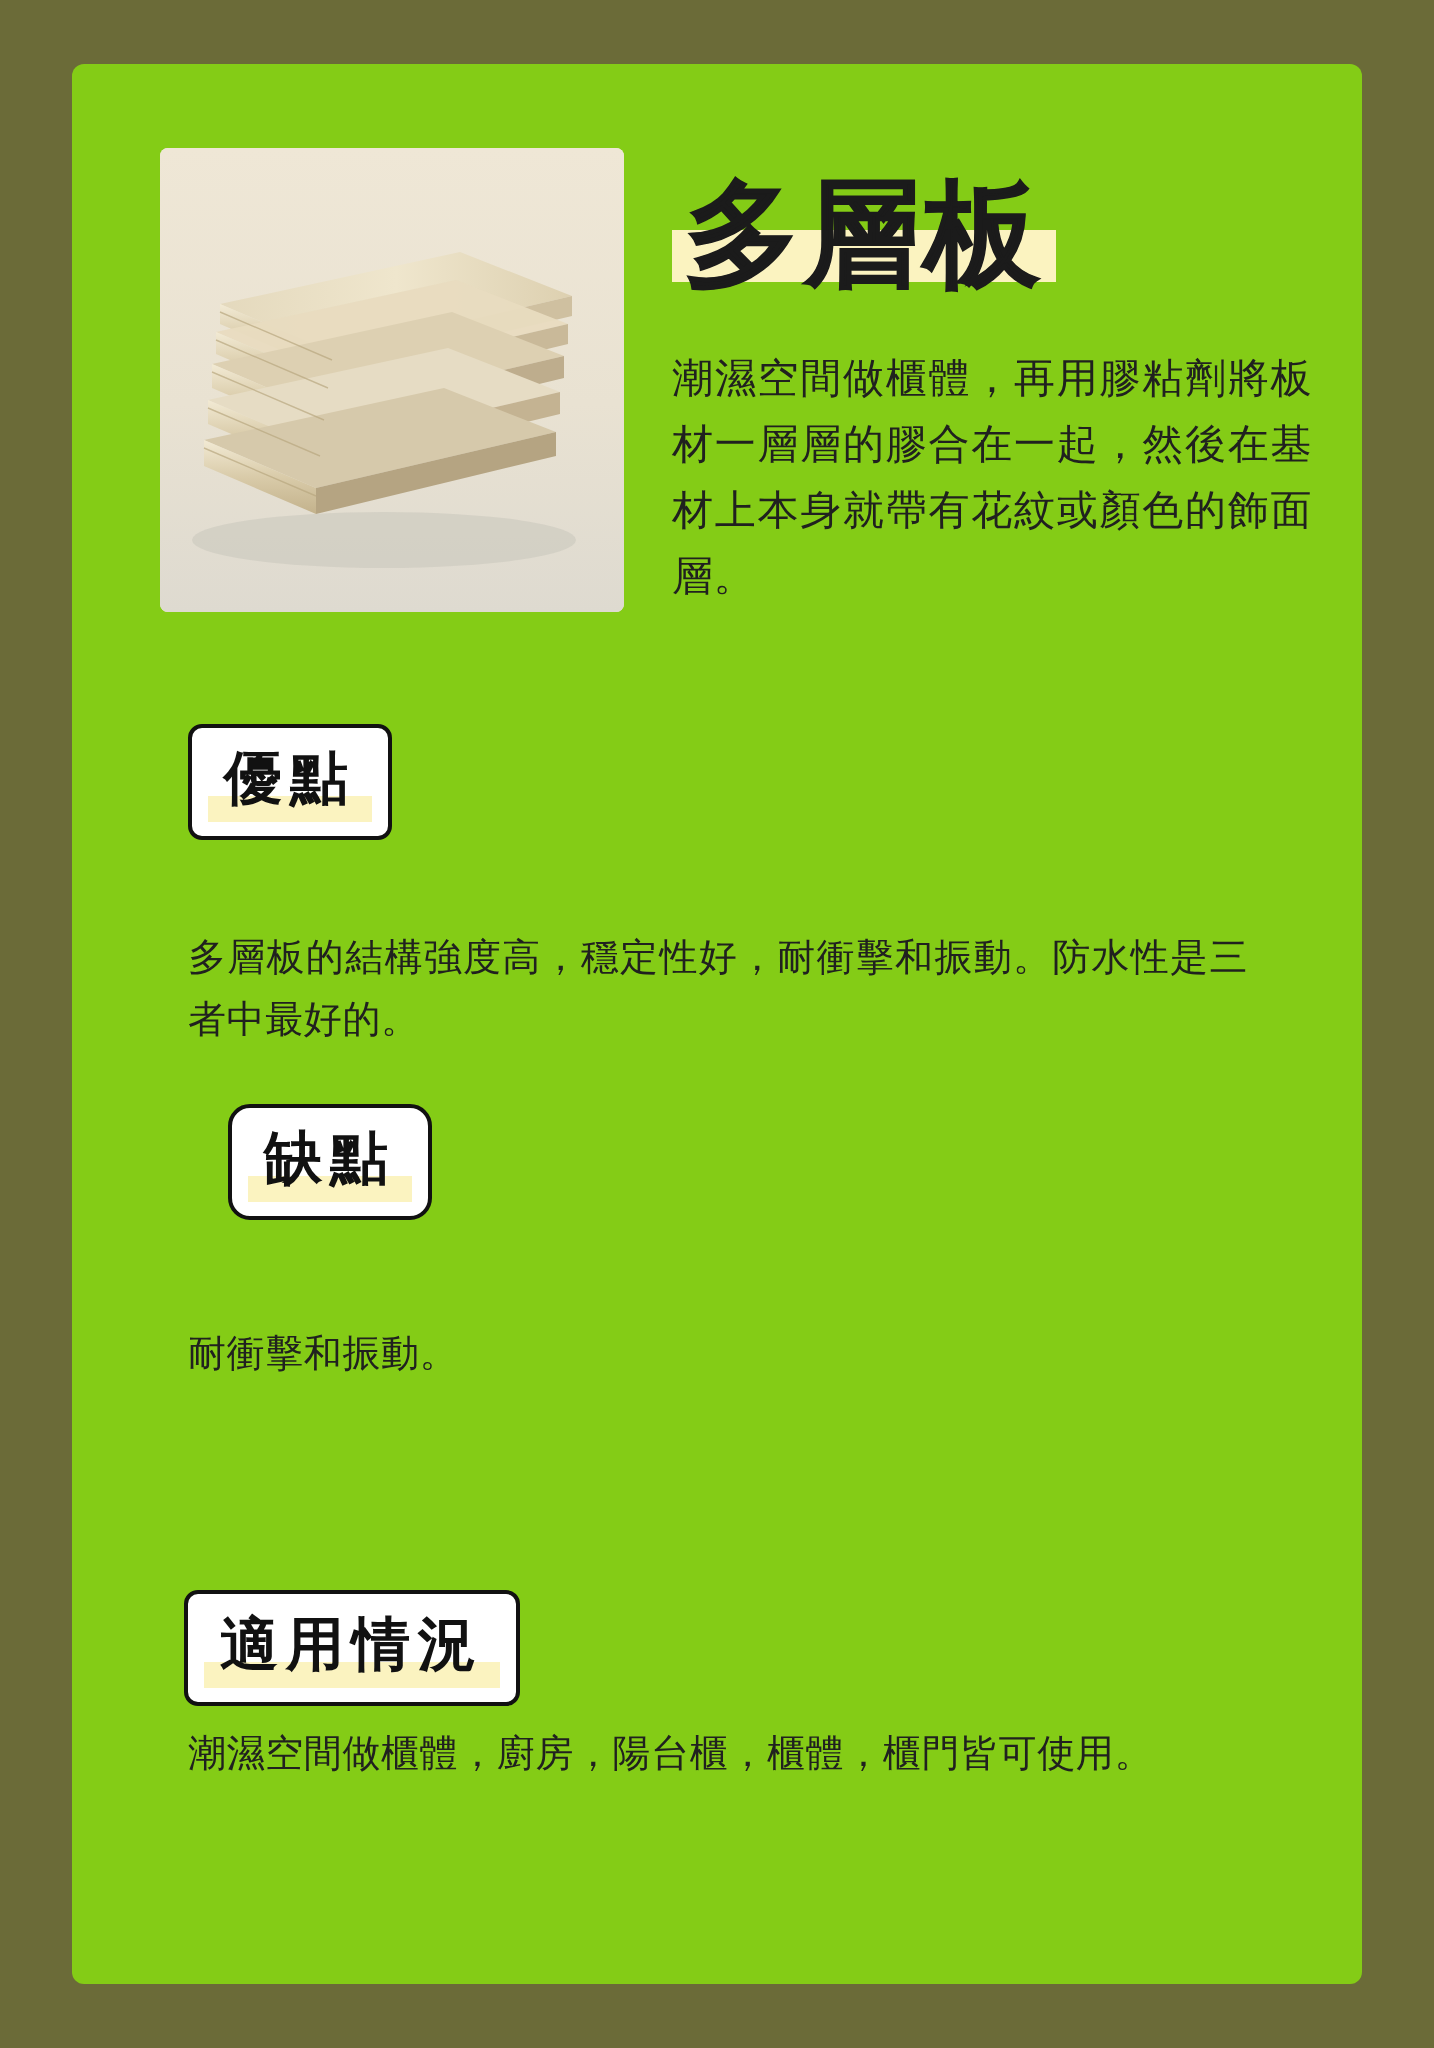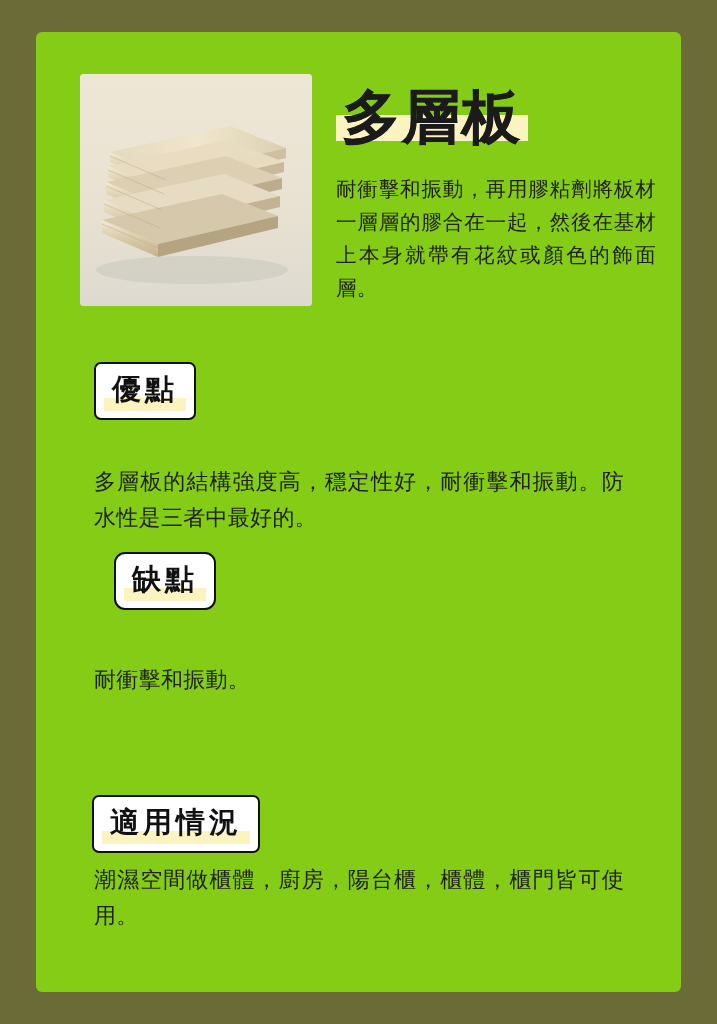--- a/index.html
+++ b/index.html
@@ -108,21 +108,21 @@
     z-index: 1;
     font-size: 29px;
     font-weight: bold;
     letter-spacing: 4px;
     color: #111111;
     font-family: "DejaVu Sans", sans-serif;
     white-space: nowrap;
   }
 
   .body-text {
-    font-size: 22px;
+    font-size: 19px;
     line-height: 1.62;
     color: #20211f;
     letter-spacing: 0.3px;
     font-family: "DejaVu Sans", sans-serif;
     text-align: justify;
   }
 
   .sec-pros-label { position: absolute; left: 58px; top: 330px; }
   .sec-pros-text  { position: absolute; left: 58px; top: 432px; width: 530px; }
 
@@ -193,21 +193,21 @@
 
         <ellipse cx="112" cy="196" rx="96" ry="14" fill="#c9c6bc" opacity="0.55"></ellipse>
       </svg>
     </div>
 
     <div class="header-right">
       <div class="title-wrap">
         <span class="title-highlight"></span>
         <div class="title">多層板</div>
       </div>
-      <div class="intro">耐衝擊和振動，再用膠粘劑將板材一層層的膠合在一起，然後在基材上本身就帶有花紋或顏色的飾面層。</div>
+      <div class="intro">潮濕空間做櫃體，再用膠粘劑將板材一層層的膠合在一起，然後在基材上本身就帶有花紋或顏色的飾面層。</div>
     </div>
   </div>
 
   <div class="label-box sec-pros-label">
     <span class="lb-highlight"></span>
     <span class="lb-text">優點</span>
   </div>
   <div class="body-text sec-pros-text">多層板的結構強度高，穩定性好，耐衝擊和振動。防水性是三者中最好的。</div>
 
   <div class="label-box sec-cons-label">

